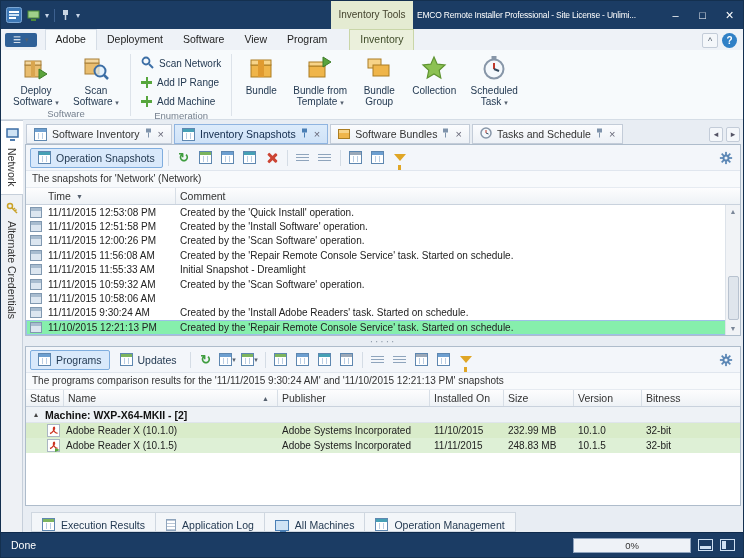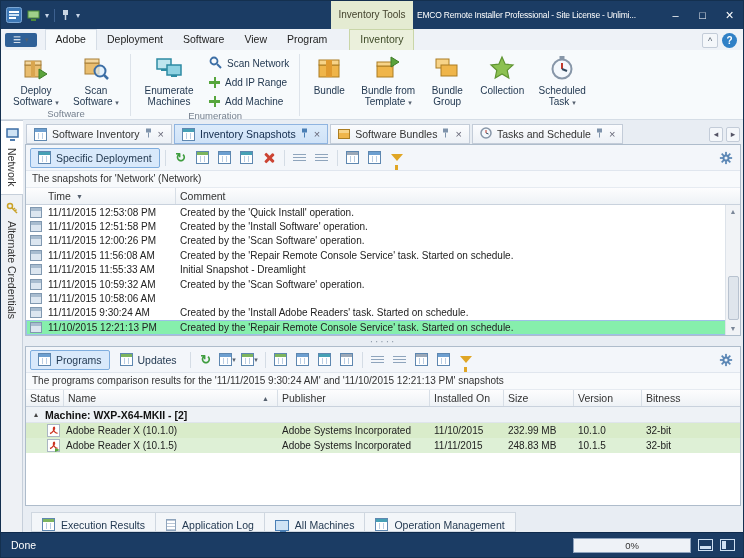--- a/index.html
+++ b/index.html
@@ -217,29 +217,20 @@
                 <line x1="21" y1="20" x2="25" y2="24" stroke="#3c6ea5" stroke-width="2.5"></line>
               </svg></span>
           <span class="blabel"><span>Scan Software</span> <span class="caret">▾</span></span>
         </div>
       </div>
       <div class="rg-label">Software</div>
     </div>
     <div class="rsep"></div>
     <div class="rgroup">
       <div class="rg-body">
-        <div class="bigbtn wide">
-          <span><svg width="26" height="26" viewBox="0 0 26 26">
-                <rect x="1" y="4" width="14" height="10" fill="#bfe6ef" stroke="#2e8ba3" stroke-width="1.5"></rect>
-                <rect x="11" y="10" width="14" height="10" fill="#8fd2e2" stroke="#2e8ba3" stroke-width="1.5"></rect>
-                <rect x="5" y="14" width="6" height="2" fill="#2e8ba3"></rect>
-                <rect x="15" y="20" width="6" height="2" fill="#2e8ba3"></rect>
-              </svg></span>
-          <span class="blabel">Enumerate Machines</span>
-        </div>
         <div class="smallcol">
           <div class="smallbtn">
             <span><svg width="13" height="13">
                   <circle cx="5" cy="5" r="3.5" fill="none" stroke="#3c6ea5" stroke-width="1.8"></circle>
                   <line x1="8" y1="8" x2="12" y2="12" stroke="#3c6ea5" stroke-width="2"></line>
                 </svg></span>
             <span>Scan Network</span>
           </div>
           <div class="smallbtn">
             <span class="ip"></span>
@@ -363,21 +354,21 @@
         <div class="dt-arrows">
           <span class="dt-btn">◂</span>
           <span class="dt-btn">▸</span>
         </div>
       </div>
 
       <div class="panel p-snap">
         <div class="ptool">
           <span class="tgl active">
               <span class="ig teal"></span>
-              <span>Specific Deployment</span>
+              <span>Operation Snapshots</span>
             </span>
           <span class="tsep"></span>
           <span class="tbtn">
               <span class="refresh-glyph">↻</span>
             </span>
           <span class="tbtn">
               <span class="ig green"></span>
             </span>
           <span class="tbtn">
               <span class="ig"></span>

